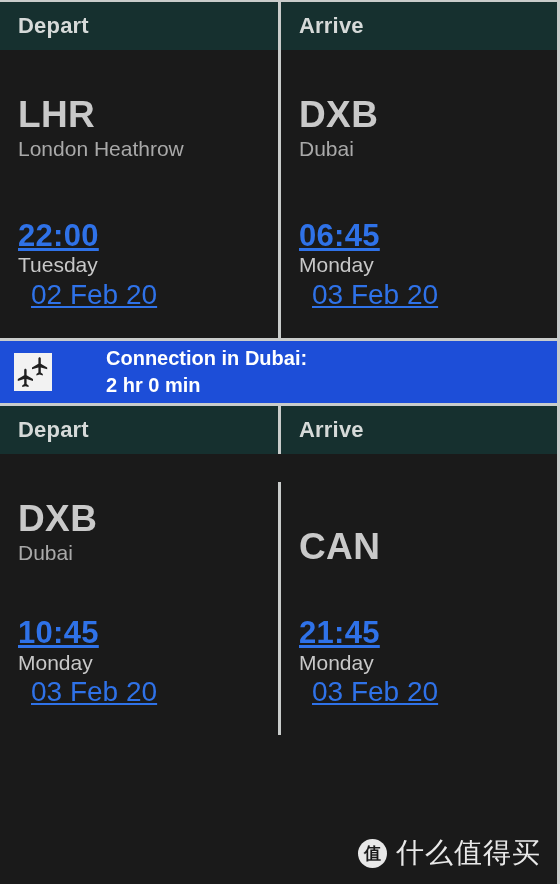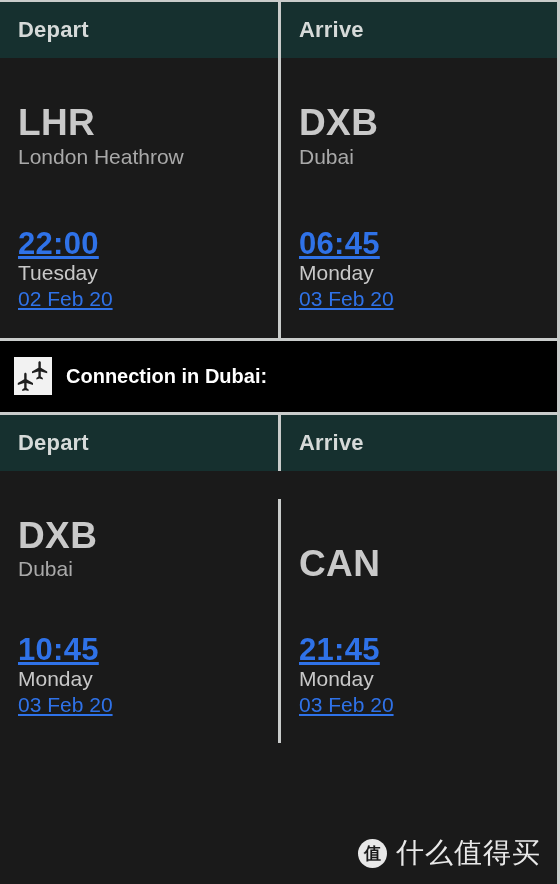--- a/index.html
+++ b/index.html
@@ -27,21 +27,21 @@
   }
 
   
   .segment {
     position: relative;
     width: 100%;
   }
   .seg-head {
     display: flex;
     background: #16302f;
-    height: 56px;
+    height: 48px;
   }
   .seg-head .cell {
     flex: 0 0 278px;
     width: 278px;
     display: flex;
     align-items: center;
     box-sizing: border-box;
     padding-left: 18px;
   }
   .seg-head .cell + .cell {
@@ -99,37 +99,39 @@
     text-underline-offset: 2px;
     letter-spacing: .3px;
   }
   .weekday {
     font-size: 21px;
     color: #c8c8c8;
     line-height: 1.22;
   }
   .date {
     display: inline-block;
-    font-size: 21px;
+    font-size: 28px;
     color: #2f72e8;
     line-height: 1.22;
     text-decoration: underline;
     text-underline-offset: 2px;
+    margin-left: 13px;
   }
 
   
   .connection {
-    background: #000000;
+    background: #1d4ed8;
     border-top: 3px solid #c9cccb;
     border-bottom: 3px solid #c9cccb;
-    height: 77px;
+    height: 68px;
     display: flex;
     align-items: center;
     padding-left: 14px;
     box-sizing: border-box;
+    gap: 40px;
   }
   .conn-icon {
     width: 38px;
     height: 38px;
     flex: 0 0 38px;
     background: #f2f2f2;
     margin-right: 14px;
     position: relative;
     overflow: hidden;
   }
@@ -212,20 +214,21 @@
       <svg width="38" height="38" viewBox="0 0 38 38" aria-hidden="true">
         <rect x="0" y="0" width="38" height="38" fill="#f2f2f2"></rect>
         <g fill="#1f1f1f">
           <path d="M25.6 4.2c.7 0 1.2.6 1.2 1.4v5.1l6.4 3.7v1.9l-6.4-1.9v5.1l2 1.5v1.5l-3.2-.9-3.2.9v-1.5l2-1.5v-5.1l-6.4 1.9v-1.9l6.4-3.7V5.6c0-.8.5-1.4 1.2-1.4z"></path>
           <path d="M11.4 15.8c.7 0 1.2.6 1.2 1.4v5.1l6.4 3.7v1.9l-6.4-1.9v5.1l2 1.5v1.5l-3.2-.9-3.2.9v-1.5l2-1.5v-5.1l-6.4 1.9v-1.9l6.4-3.7v-5.1c0-.8.5-1.4 1.2-1.4z"></path>
         </g>
       </svg>
     </div>
     <div class="conn-text">
       <div>Connection in Dubai:</div>
+      <div>2 hr 0 min</div>
     </div>
   </div>
 
   <div class="segment seg-2">
     <div class="seg-head">
       <div class="cell">
         <span class="col-title">Depart</span>
       </div>
       <div class="cell">
         <span class="col-title">Arrive</span>

